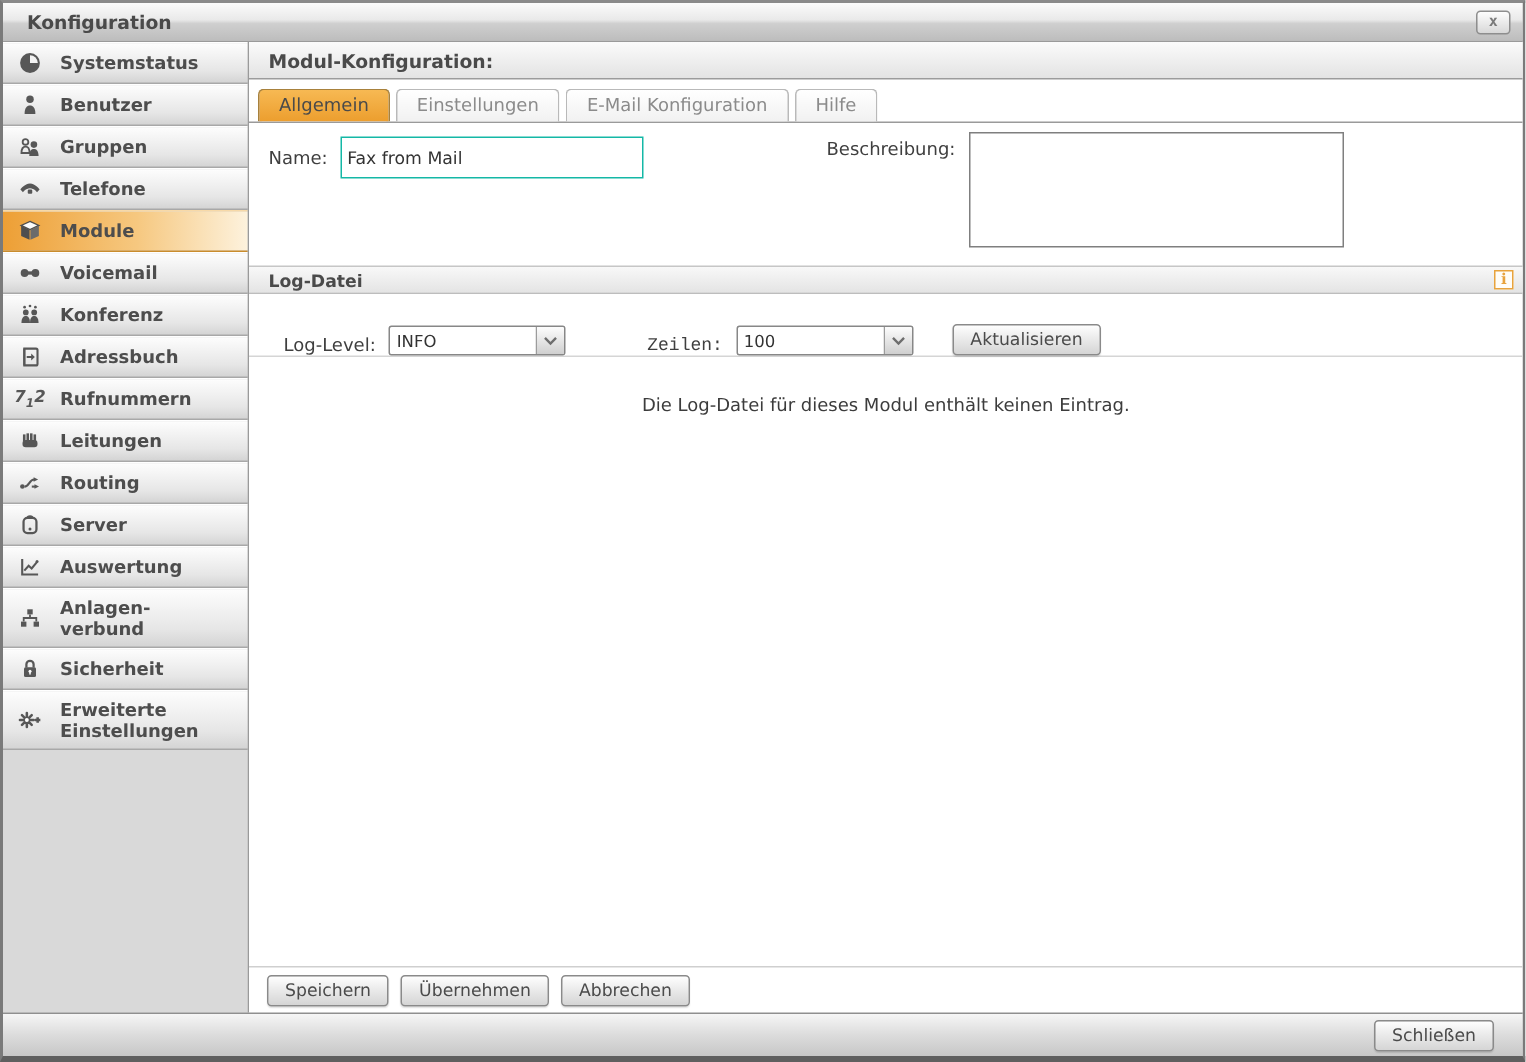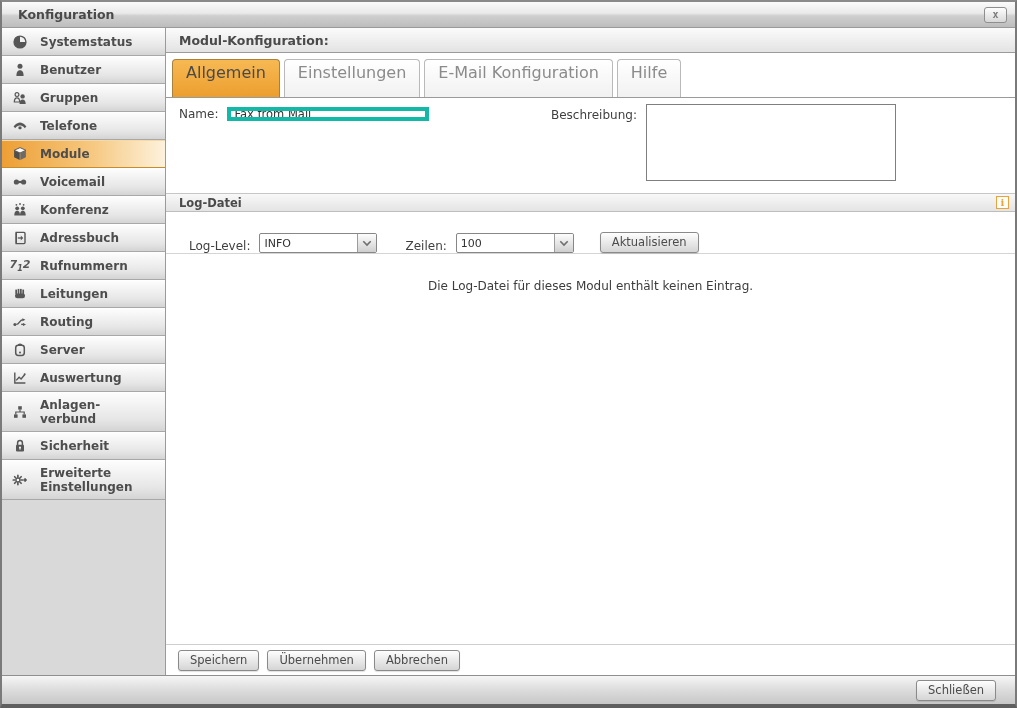--- a/index.html
+++ b/index.html
@@ -88,39 +88,39 @@
   }
   
   .tabbar {
     flex: 0 0 29px;
     padding: 6px 0 0 6px;
     border-bottom: 1px solid #9a9a9a;
     display: flex; align-items: flex-end;
   }
   .tab {
     margin-right: 4px;
-    padding: 3px 13px 15px 13px;
+    padding: 3px 13px 4px 13px;
     border: 1px solid #b9b9b9; border-bottom: none;
     border-radius: 4px 4px 0 0;
     background: linear-gradient(#ffffff, #f1f1f1);
-    color: #8b8b8b; font-size: 16px;
+    color: #8b8b8b; font-size: 12px;
     cursor: pointer;
   }
   .tab.active {
     background: linear-gradient(#f7b953, #ec9e2e);
     border: 1px solid #a8813c; border-bottom: none;
     color: #4a4a4a;
   }
   
   .form-area { flex: 0 0 95px; position: relative; }
   .name-row { position: absolute; left: 13px; top: 9px; display: flex; align-items: center; }
   .name-row label { margin-right: 9px; color: #3f3f3f; }
   .text-input {
-    width: 202px; height: 14px;
-    border: 4px solid #14b8a6;
+    width: 202px; height: 28px;
+    border: 1px solid #14b8a6;
     font-family: inherit; font-size: 11.5px; color: #333;
     padding: 0 3px;
   }
   .desc-group { position: absolute; left: 385px; top: 9px; display: flex; }
   .desc-group label { margin-right: 9px; color: #3f3f3f; margin-top: 1px; }
   .desc-textarea {
     width: 250px; height: 77px;
     border: 1px solid #7f7f7f;
     resize: none; font-family: inherit; font-size: 11.5px;
     margin-top: -3px;
@@ -143,21 +143,21 @@
     text-align: center; cursor: pointer;
     font-family: "DejaVu Serif", serif;
   }
   .log-controls {
     flex: 0 0 42px;
     display: flex; align-items: flex-end;
     padding-left: 23px;
     border-bottom: 1px solid #d5d5d5;
   }
   .log-controls .lbl { margin-right: 9px; color: #3f3f3f; }
-  .lbl-zeilen { margin-left: 28px; }
+  .lbl-zeilen { margin-left: 54px; font-family: Liberation Mono, monospace; }
   .select {
     width: 118px; height: 20px;
     border: 1px solid #878787; border-radius: 2px;
     background: #fff;
     display: flex; align-items: stretch;
     cursor: pointer;
   }
   .select .sel-value {
     flex: 1; font-size: 11px; color: #333; padding: 3px 0 0 4px;
     overflow: hidden; white-space: nowrap;

